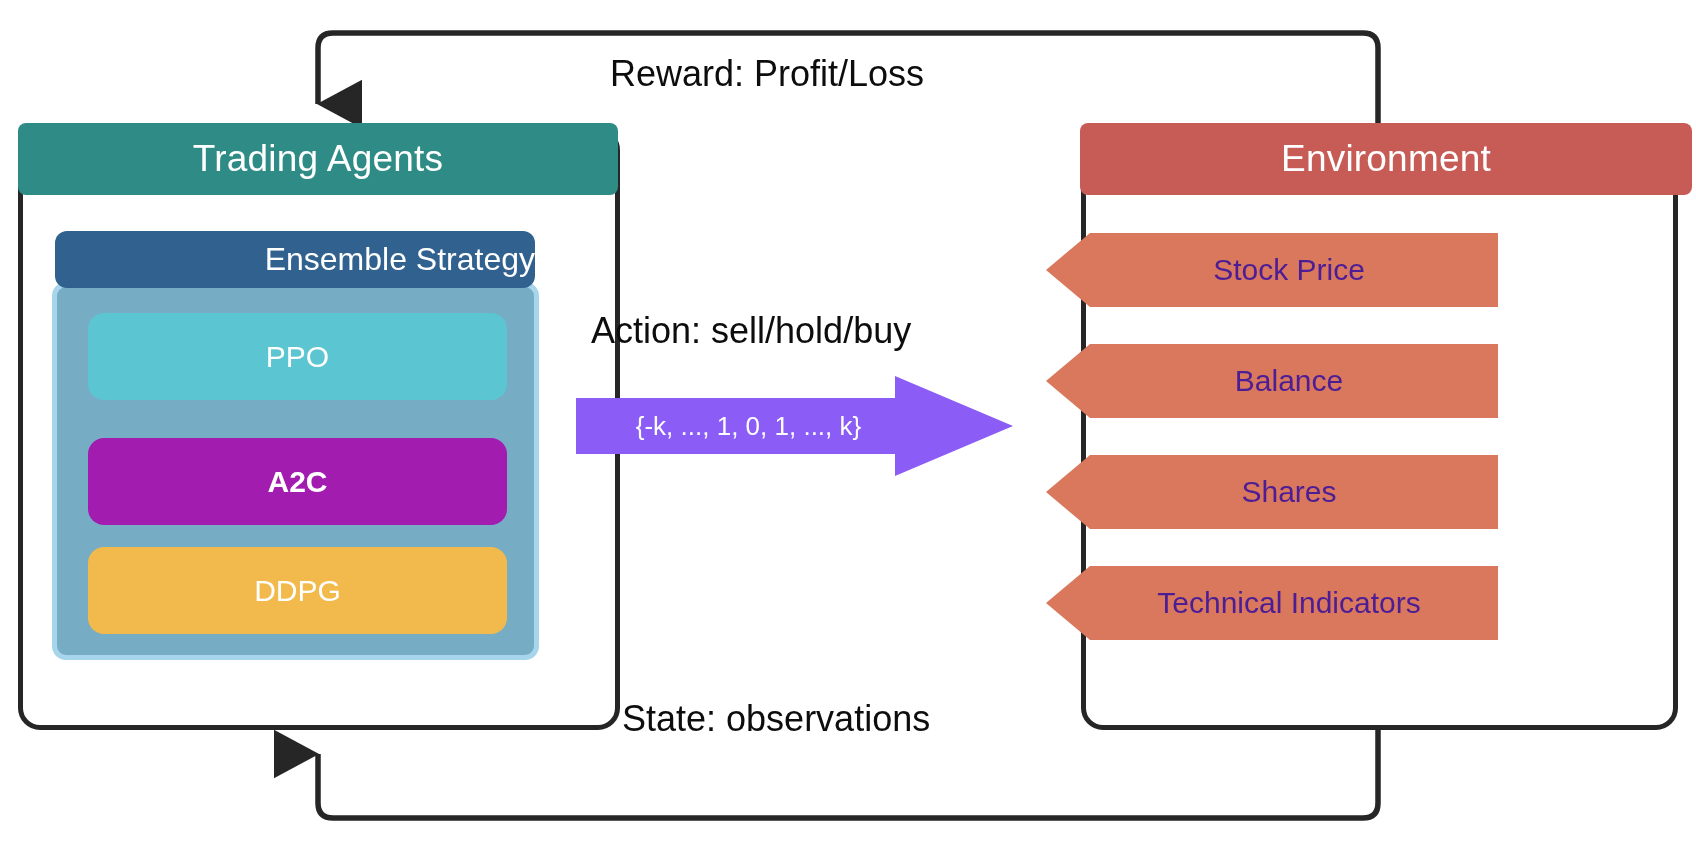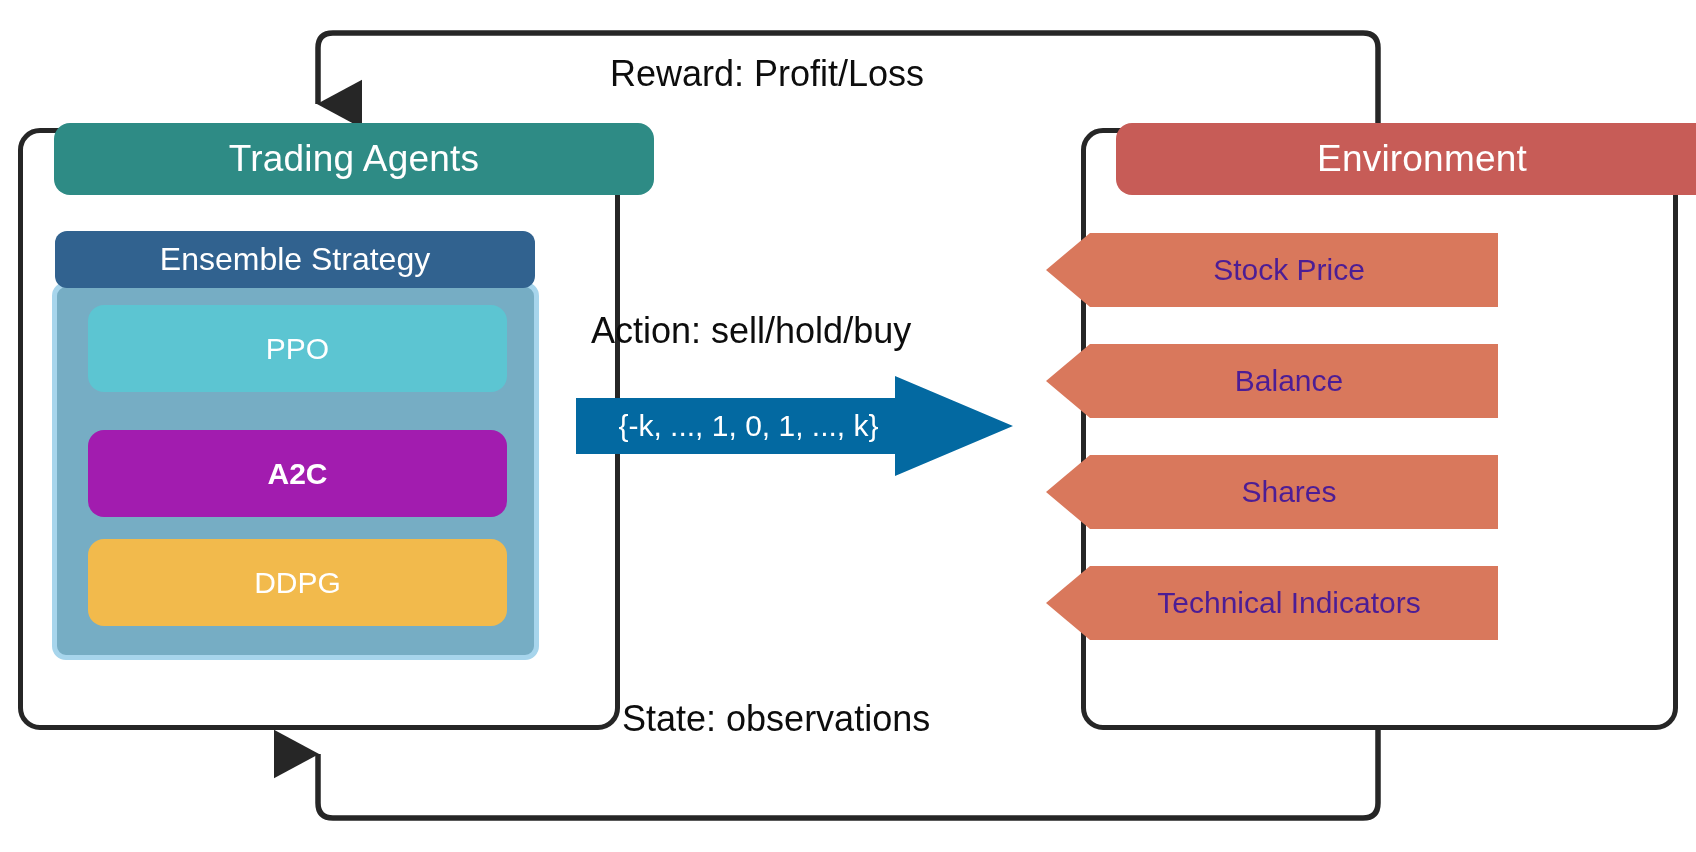--- a/index.html
+++ b/index.html
@@ -50,24 +50,23 @@
 
   
   .panel-header {
     position: absolute;
     display: flex;
     align-items: center;
     justify-content: center;
     color: #ffffff;
     font-size: 37px;
     letter-spacing: 0.2px;
-    border-radius: 16px;
+    border-radius: 8px;
     box-sizing: border-box;
     z-index: 6;
-    margin-left: 36px;
   }
   #agents-header {
     left: 18px;
     top: 123px;
     width: 600px;
     height: 72px;
     background: #2E8B85;
   }
   #env-header {
     left: 1080px;
@@ -93,39 +92,40 @@
   #ensemble-header {
     position: absolute;
     left: 55px;
     top: 231px;
     width: 480px;
     height: 57px;
     background: #31628F;
     border-radius: 12px;
     display: flex;
     align-items: center;
-    justify-content: center;
+    justify-content: flex-end;
     color: #ffffff;
     font-size: 32px;
     z-index: 5;
     box-sizing: border-box;
   }
   .algo-pill {
     position: absolute;
     left: 88px;
     width: 419px;
     height: 87px;
     border-radius: 16px;
     display: flex;
     align-items: center;
     justify-content: center;
     color: #ffffff;
     font-size: 30px;
     z-index: 4;
     box-sizing: border-box;
+    margin-top: 8px;
   }
   #algo-ppo  { top: 305px; background: #5CC5D2; }
   #algo-a2c  { top: 430px; background: #a21caf; font-weight: bold; }
   #algo-ddpg { top: 539px; background: #F2BA4C; }
 
   
   .chev {
     position: absolute;
     left: 1046px;
     width: 452px;
@@ -147,26 +147,26 @@
   #chev-technical   { top: 566px; }
   .chev-label { padding-left: 34px; }
 
   
   #action-arrow {
     position: absolute;
     left: 576px;
     top: 376px;
     width: 437px;
     height: 100px;
-    background: #0369a1;
-    display: flex;
-    align-items: center;
-    justify-content: center;
-    color: #ffffff;
-    font-size: 30px;
+    background: #8b5cf6;
+    display: flex;
+    align-items: center;
+    justify-content: center;
+    color: #ffffff;
+    font-size: 26px;
     box-sizing: border-box;
     z-index: 7;
     -webkit-clip-path: polygon(0 22%, 73% 22%, 73% 0, 100% 50%, 73% 100%, 73% 78%, 0 78%);
     clip-path: polygon(0 22%, 73% 22%, 73% 0, 100% 50%, 73% 100%, 73% 78%, 0 78%);
   }
   #action-arrow .arrow-label {
     transform: translateX(-46px);
   }
 
   

